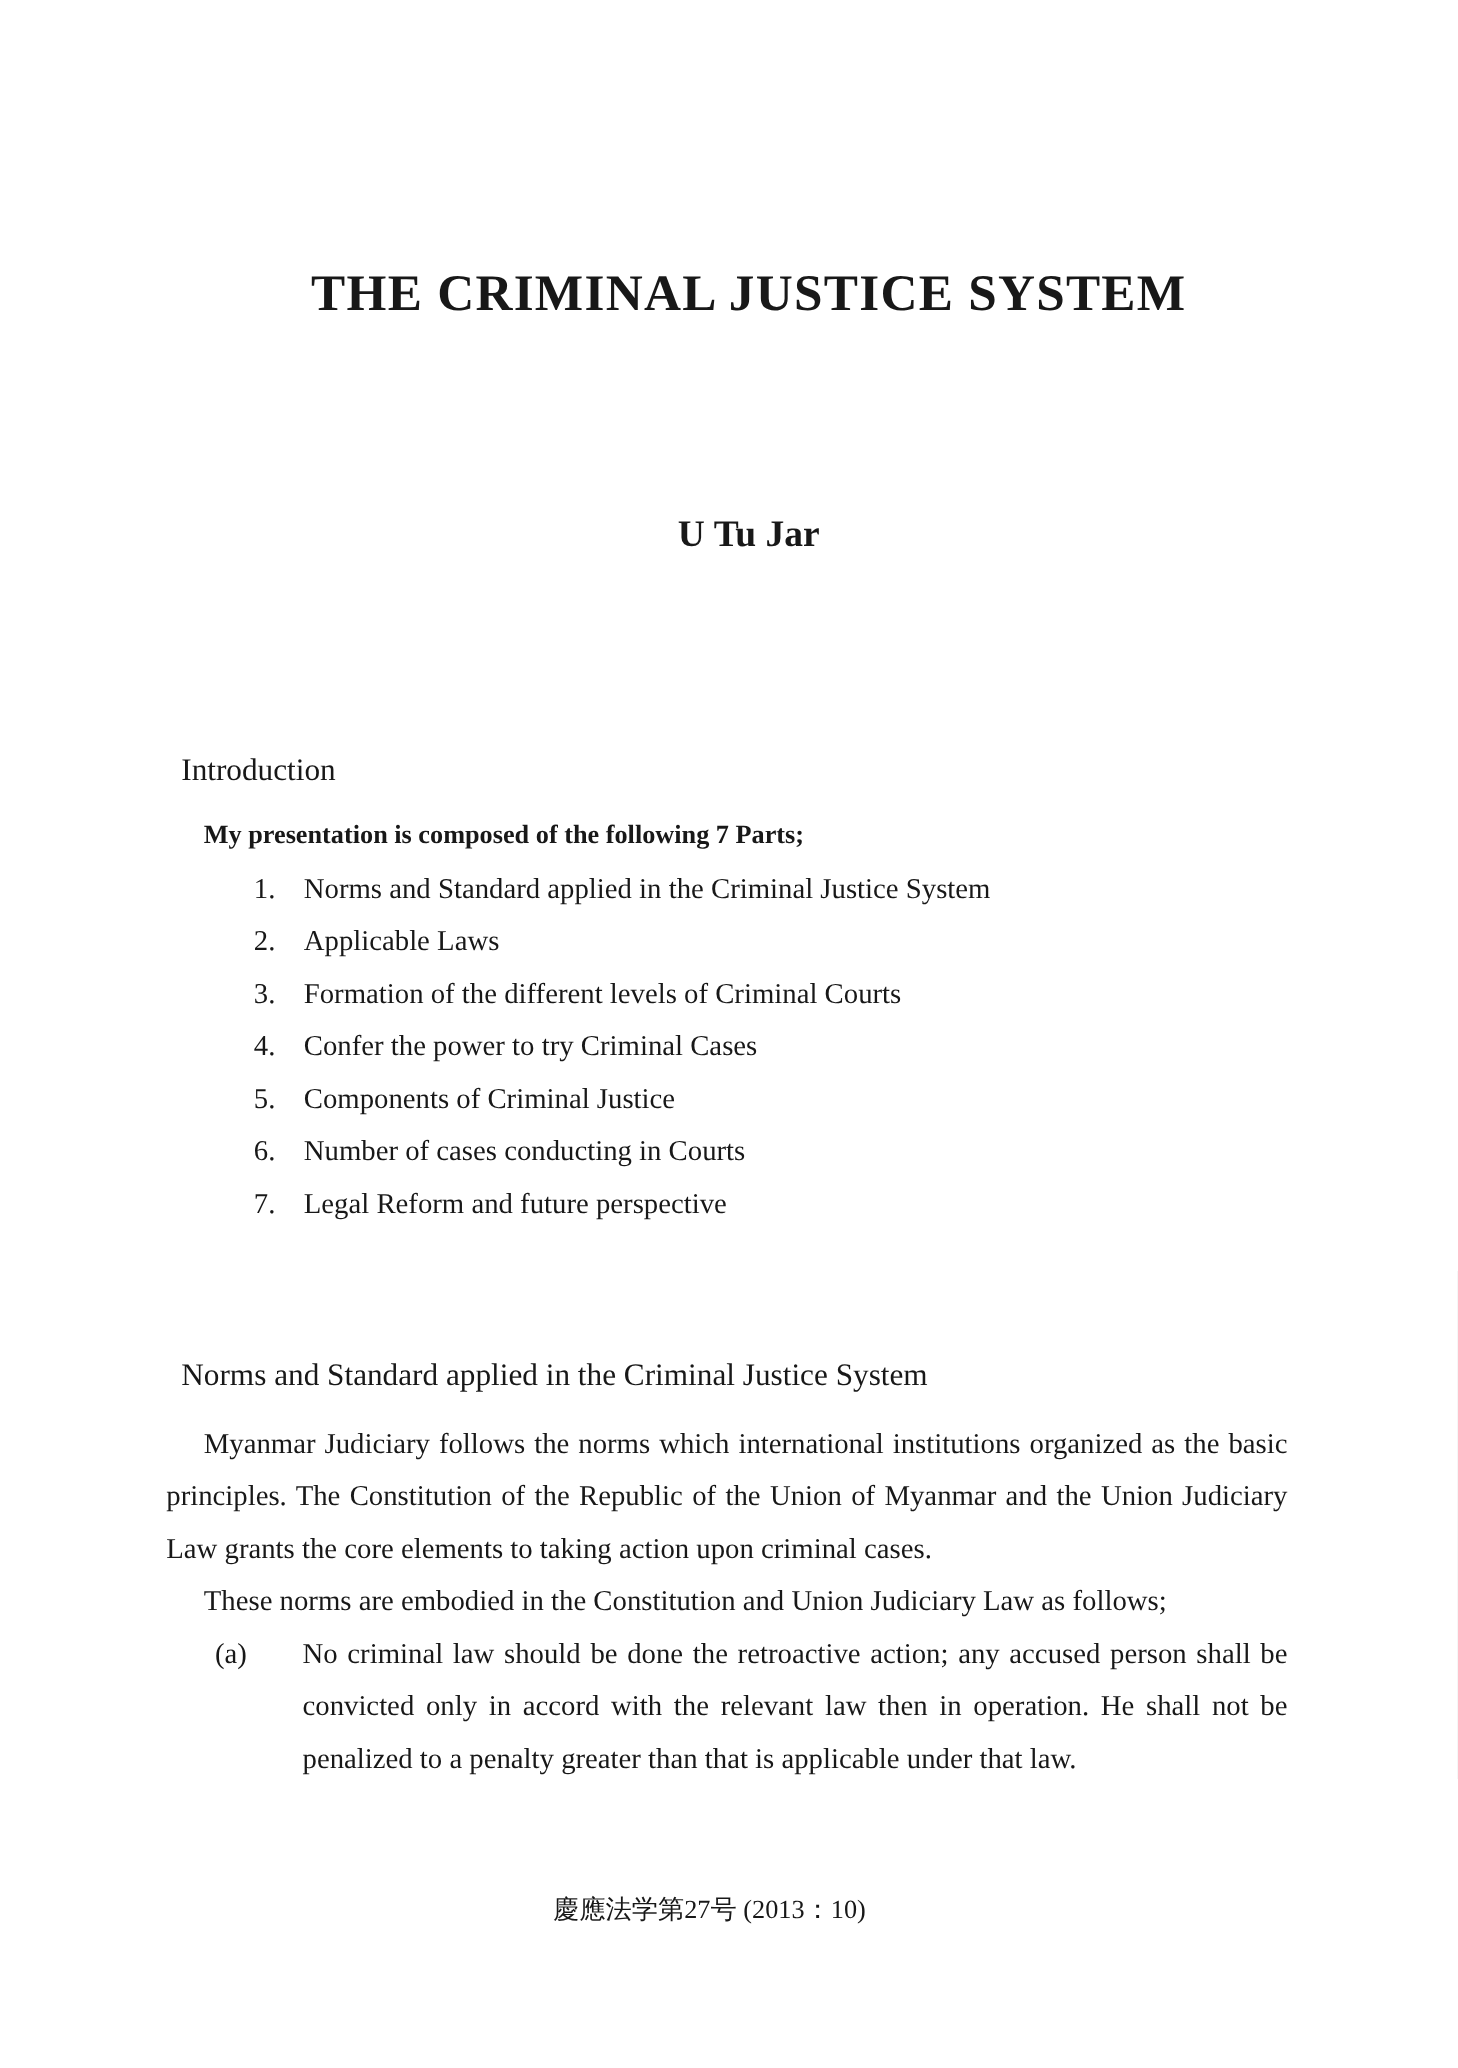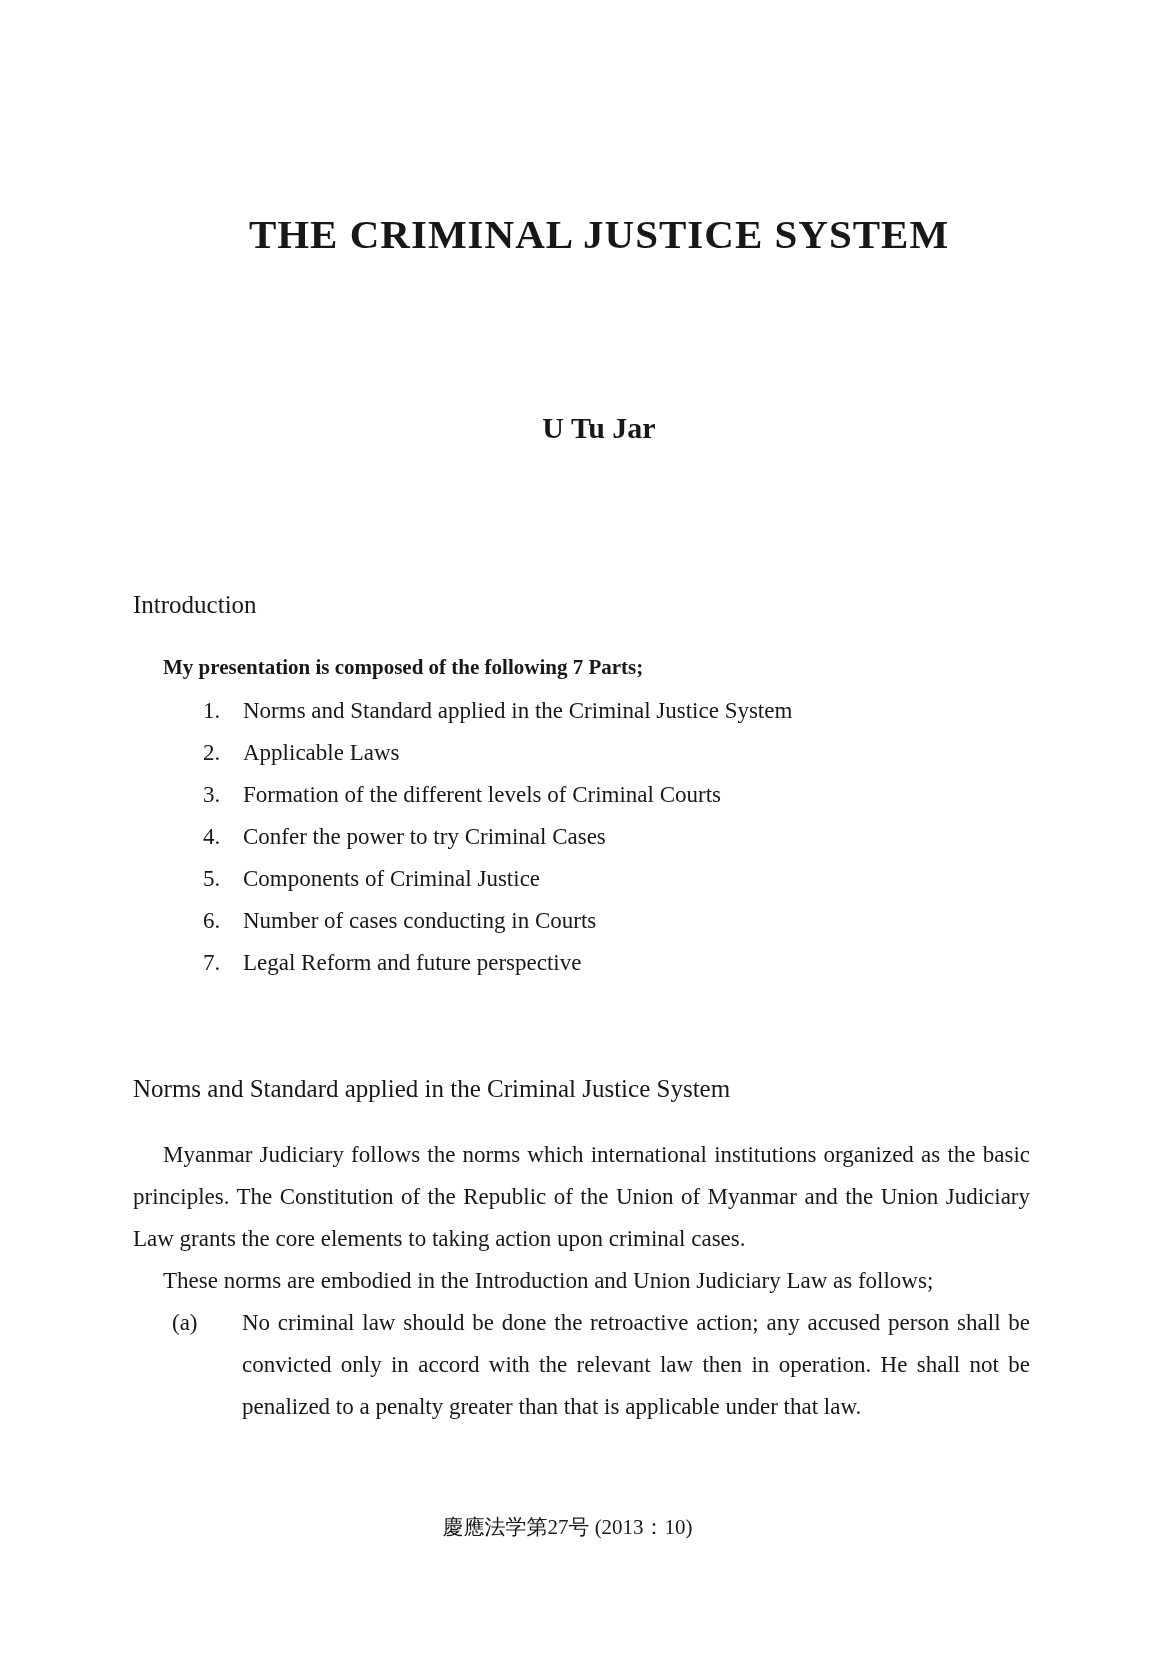--- a/index.html
+++ b/index.html
@@ -38,21 +38,21 @@
     font-size: 30px;
     line-height: 40px;
     font-weight: bold;
   }
   .section-heading {
     position: absolute;
     left: 133px;
     font-size: 25px;
     line-height: 34px;
     font-weight: normal;
-    margin: 0;
+    margin: 12px;
   }
   .intro-heading { top: 588px; }
   .norms-heading { top: 1072px; }
   .lead-line {
     position: absolute;
     left: 163px;
     top: 650px;
     font-size: 21px;
     line-height: 34px;
     font-weight: bold;
@@ -164,21 +164,21 @@
     <div class="num-item">
       <span class="num">7.</span>
       <span class="li-text">Legal Reform and future perspective</span>
     </div>
   </div>
 
   <h2 class="section-heading norms-heading">Norms and Standard applied in the Criminal Justice System</h2>
 
   <p class="body-para para-norms">Myanmar Judiciary follows the norms which international institutions organized as the basic principles. The Constitution of the Republic of the Union of Myanmar and the Union Judiciary Law grants the core elements to taking action upon criminal cases.</p>
 
-  <div class="follows-line">These norms are embodied in the Introduction and Union Judiciary Law as follows;</div>
+  <div class="follows-line">These norms are embodied in the Constitution and Union Judiciary Law as follows;</div>
 
   <div class="alpha-list">
     <div class="alpha-item">
       <span class="marker">(a)</span>
       <div class="alpha-text">No criminal law should be done the retroactive action; any accused person shall be convicted only in accord with the relevant law then in operation. He shall not be penalized to a penalty greater than that is applicable under that law.</div>
     </div>
   </div>
 
   <div class="footer">慶應法学第27号 (2013：10)</div>
 

